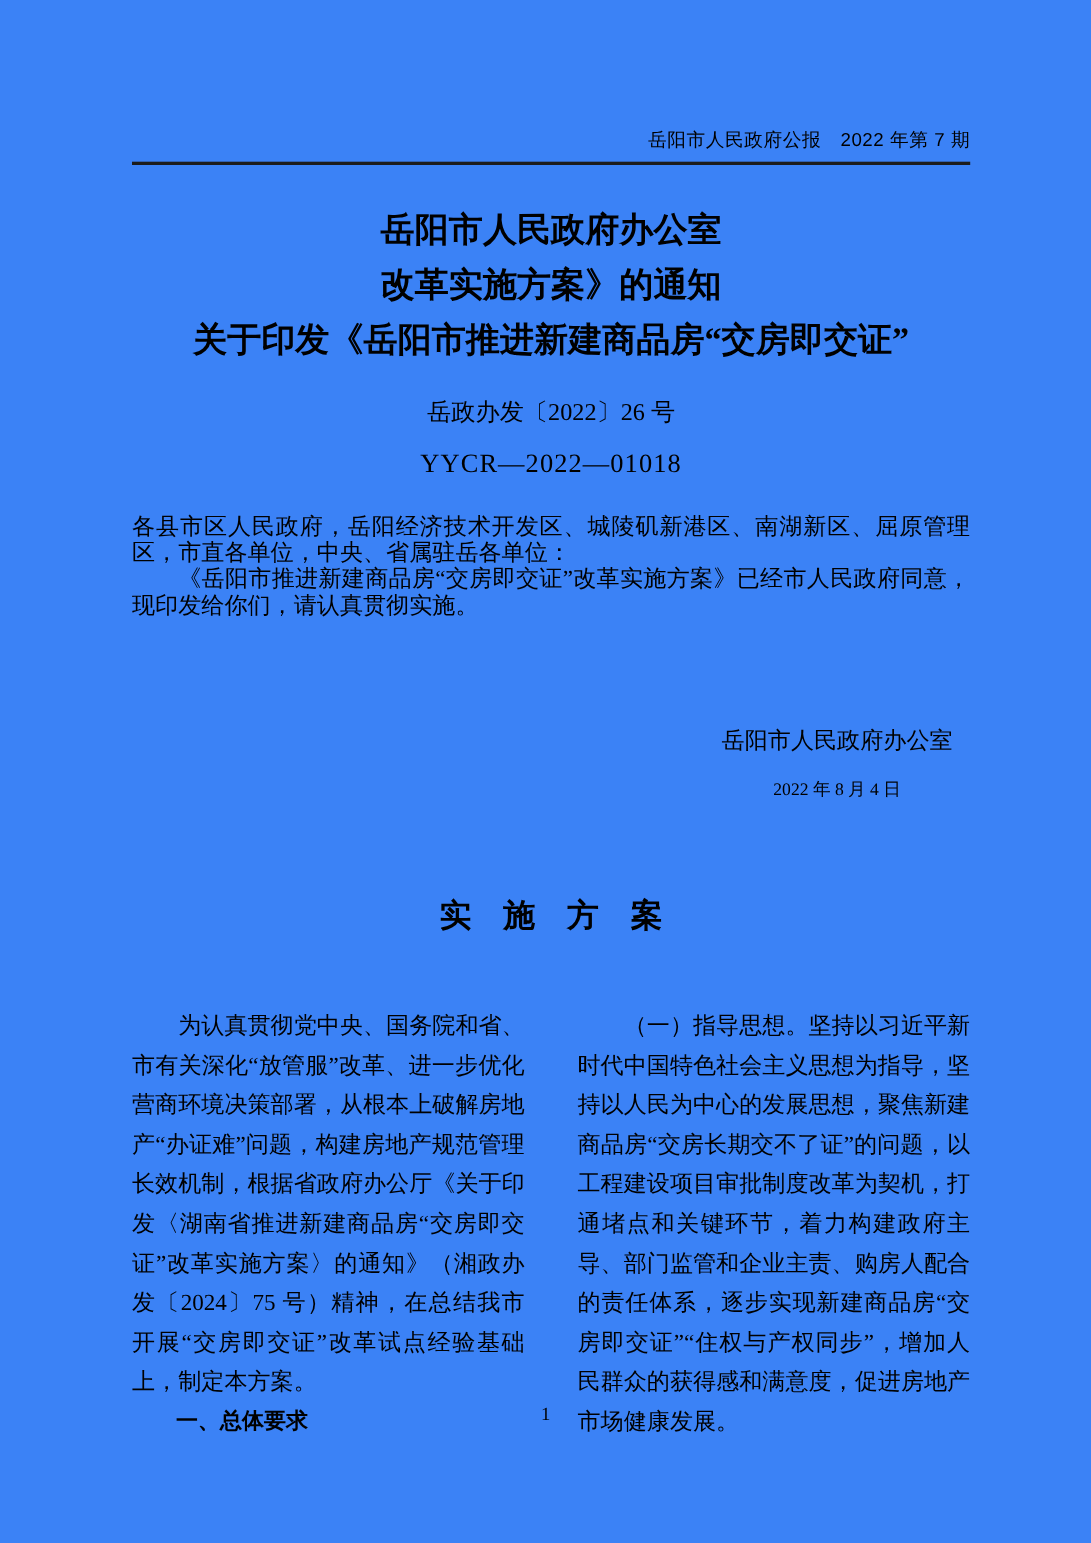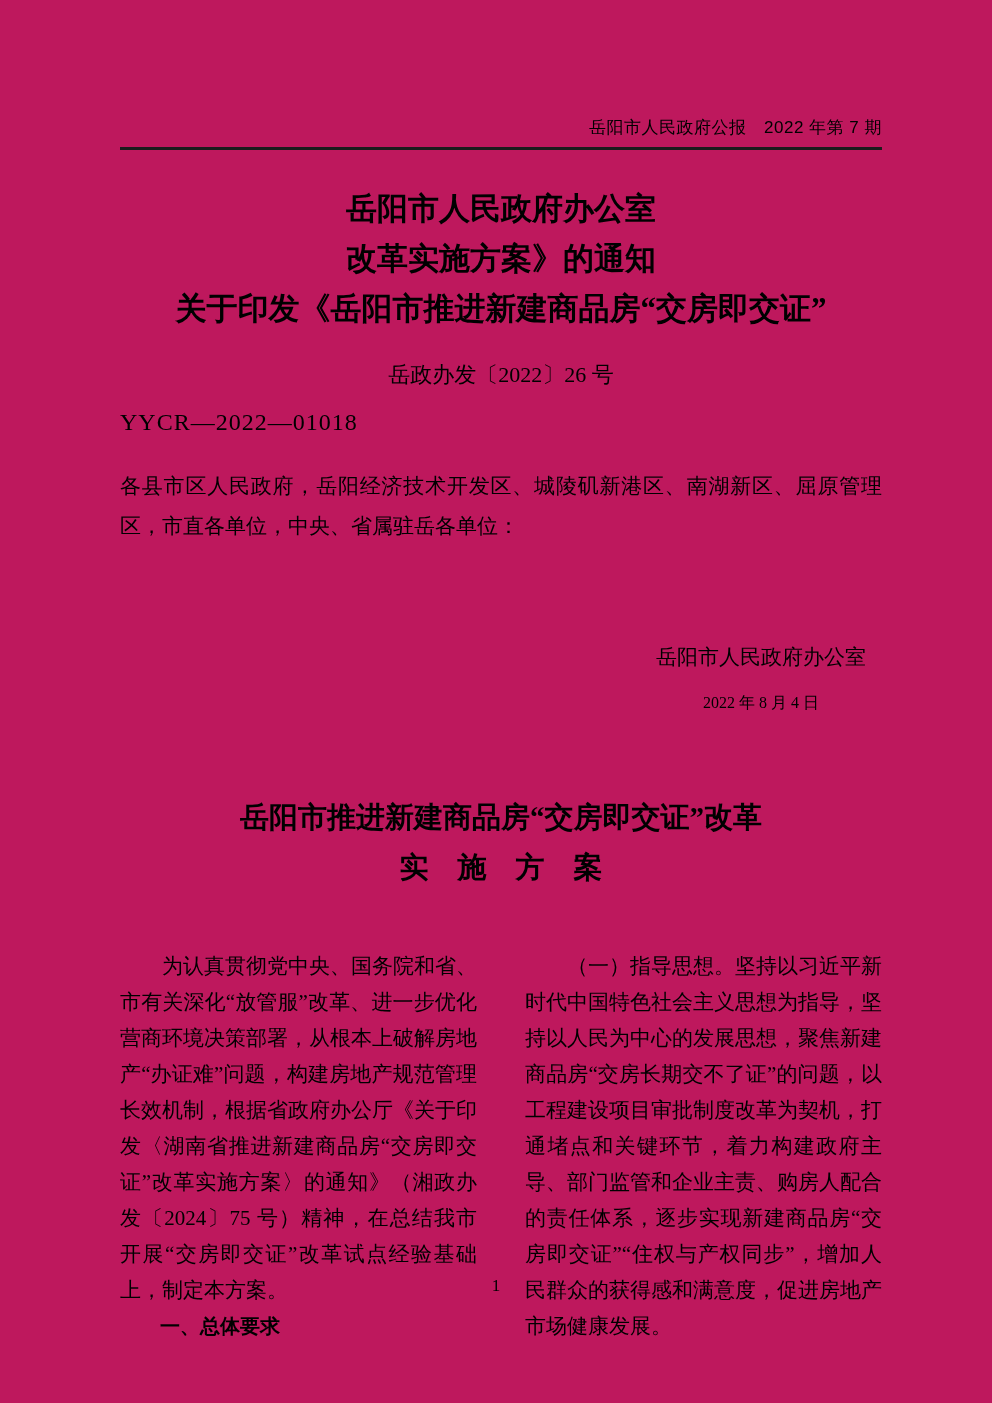--- a/index.html
+++ b/index.html
@@ -2,21 +2,21 @@
 <html lang="zh"><head>
 <meta charset="utf-8">
 <style>
   * { margin: 0; padding: 0; box-sizing: border-box; }
   html, body { background: #e8e8e8; }
   .page {
     position: relative;
     width: 992px;
     height: 1403px;
     margin: 0 auto;
-    background: #be185d;
+    background: #3b82f6;
     color: #000000;
     font-family: "Liberation Serif", serif;
     overflow: hidden;
   }
   .content {
     padding-left: 120px;
     padding-right: 110px;
   }
   
   .gazette-header {
@@ -43,30 +43,30 @@
     font-family: "Liberation Serif", serif;
   }
   .doc-number {
     margin-top: 27px;
     text-align: center;
     font-size: 22px;
     line-height: 28px;
   }
   .index-number {
     margin-top: 19px;
-    text-align: left;
+    text-align: center;
     font-size: 24px;
     line-height: 28px;
     letter-spacing: 1px;
   }
   
   .letter-body {
     margin-top: 30px;
     font-size: 21px;
-    line-height: 40px;
+    line-height: 24px;
     text-align: justify;
     text-justify: inter-ideograph;
   }
   .letter-body p.indent { text-indent: 2em; }
   
   .signature {
     margin-top: 100px;
     text-align: right;
     padding-right: 16px;
   }
@@ -129,31 +129,31 @@
       <div>改革实施方案》的通知</div>
       <div>关于印发《岳阳市推进新建商品房“交房即交证”</div>
     </div>
 
     <div class="doc-number">岳政办发〔2022〕26 号</div>
 
     <div class="index-number">YYCR—2022—01018</div>
 
     <div class="letter-body">
       <p>各县市区人民政府，岳阳经济技术开发区、城陵矶新港区、南湖新区、屈原管理区，市直各单位，中央、省属驻岳各单位：</p>
+      <p class="indent">《岳阳市推进新建商品房“交房即交证”改革实施方案》已经市人民政府同意，现印发给你们，请认真贯彻实施。</p>
     </div>
 
     <div class="signature">
       <div class="sig-block">
         <div class="sig-org">岳阳市人民政府办公室</div>
         <div class="sig-date">2022 年 8 月 4 日</div>
       </div>
     </div>
 
     <div class="plan-title">
-      <div>岳阳市推进新建商品房“交房即交证”改革</div>
       <div>实　施　方　案</div>
     </div>
 
     <div class="columns">
       <div class="col">
         <p>为认真贯彻党中央、国务院和省、市有关深化“放管服”改革、进一步优化营商环境决策部署，从根本上破解房地产“办证难”问题，构建房地产规范管理长效机制，根据省政府办公厅《关于印发〈湖南省推进新建商品房“交房即交证”改革实施方案〉的通知》（湘政办发〔2024〕75 号）精神，在总结我市开展“交房即交证”改革试点经验基础上，制定本方案。</p>
         <div class="section-heading">一、总体要求</div>
       </div>
       <div class="col">
         <p>（一）指导思想。坚持以习近平新时代中国特色社会主义思想为指导，坚持以人民为中心的发展思想，聚焦新建商品房“交房长期交不了证”的问题，以工程建设项目审批制度改革为契机，打通堵点和关键环节，着力构建政府主导、部门监管和企业主责、购房人配合的责任体系，逐步实现新建商品房“交房即交证”“住权与产权同步”，增加人民群众的获得感和满意度，促进房地产市场健康发展。</p>

